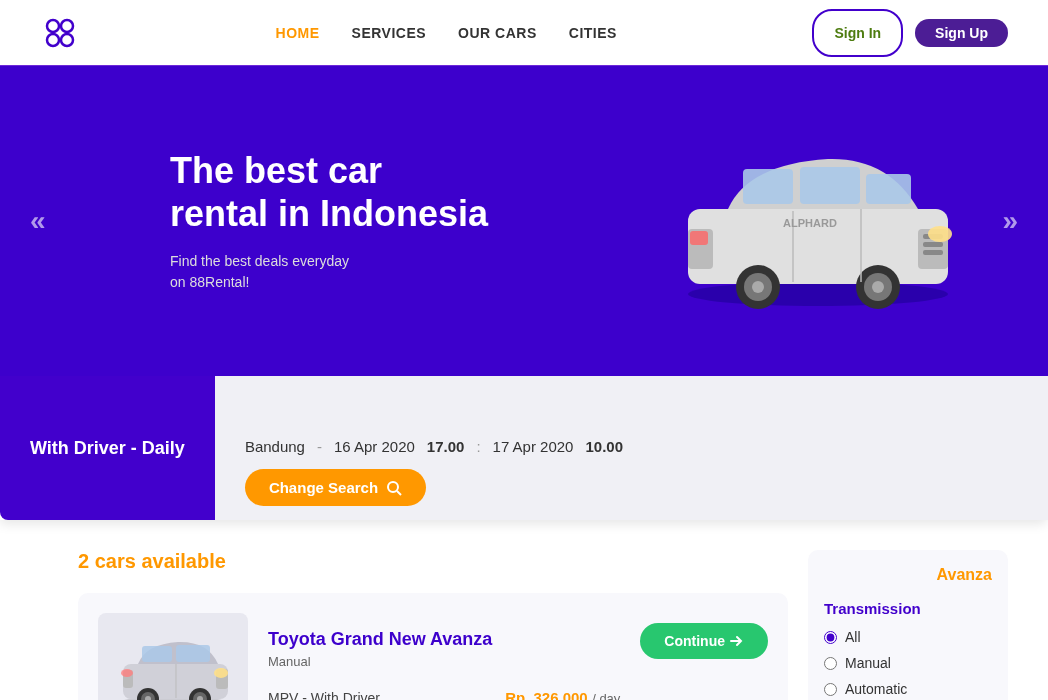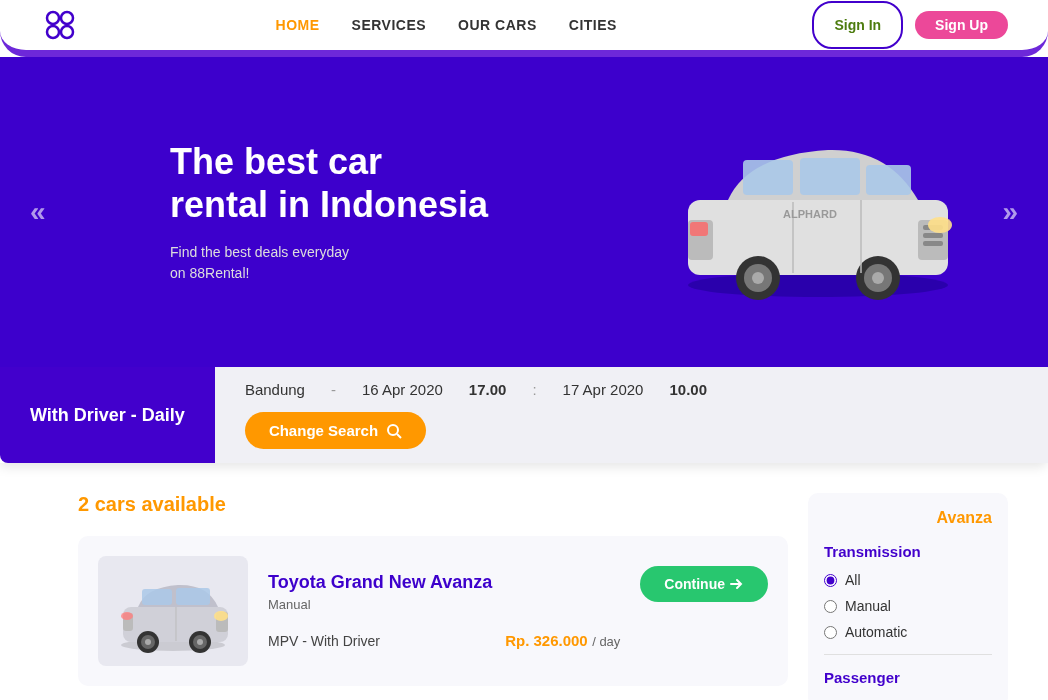--- a/index.html
+++ b/index.html
@@ -4,24 +4,23 @@
   <style>
     * { margin: 0; padding: 0; box-sizing: border-box; }
     body { font-family: Arial, sans-serif; width: 1048px; overflow-x: hidden; background: #fff; }
 
     
     .navbar {
       display: flex;
       align-items: center;
       justify-content: space-between;
       padding: 0 40px;
-      height: 57px;
+      height: 66px;
       background: #fff;
-      border-bottom: 7px solid #6d28d9;
-      border-radius: 26px;
+      border-bottom: 1px solid #6d28d9;
     }
     .navbar-logo {
       display: flex;
       align-items: center;
       gap: 8px;
     }
     .logo-icon {
       width: 40px;
       height: 40px;
     }
@@ -50,21 +49,21 @@
       border: 2px solid #4200cc;
       color: #4d7c0f;
       background: #fff;
       padding: 14px 20px;
       border-radius: 20px;
       font-size: 14px;
       font-weight: 600;
       cursor: pointer;
     }
     .btn-signup {
-      background: #ec4899;
+      background: #4c1d95;
       color: #fff;
       border: none;
       padding: 6px 20px;
       border-radius: 20px;
       font-size: 14px;
       font-weight: 600;
       cursor: pointer;
     }
 
     
@@ -143,24 +142,25 @@
       background: #f0f0f5;
       flex: 1;
       display: flex;
       flex-direction: column;
       justify-content: center;
       padding: 14px 30px;
     }
     .search-info {
       display: flex;
       align-items: center;
-      gap: 26px;
+      gap: 12px;
       font-size: 15px;
       color: #333;
       margin-bottom: 14px;
+      margin-top: 48px;
     }
     .search-info span.separator {
       color: #999;
     }
     .search-info span.time-val {
       font-size: 15px;
       font-weight: 600;
     }
     .btn-change-search {
       background: #ff9800;

